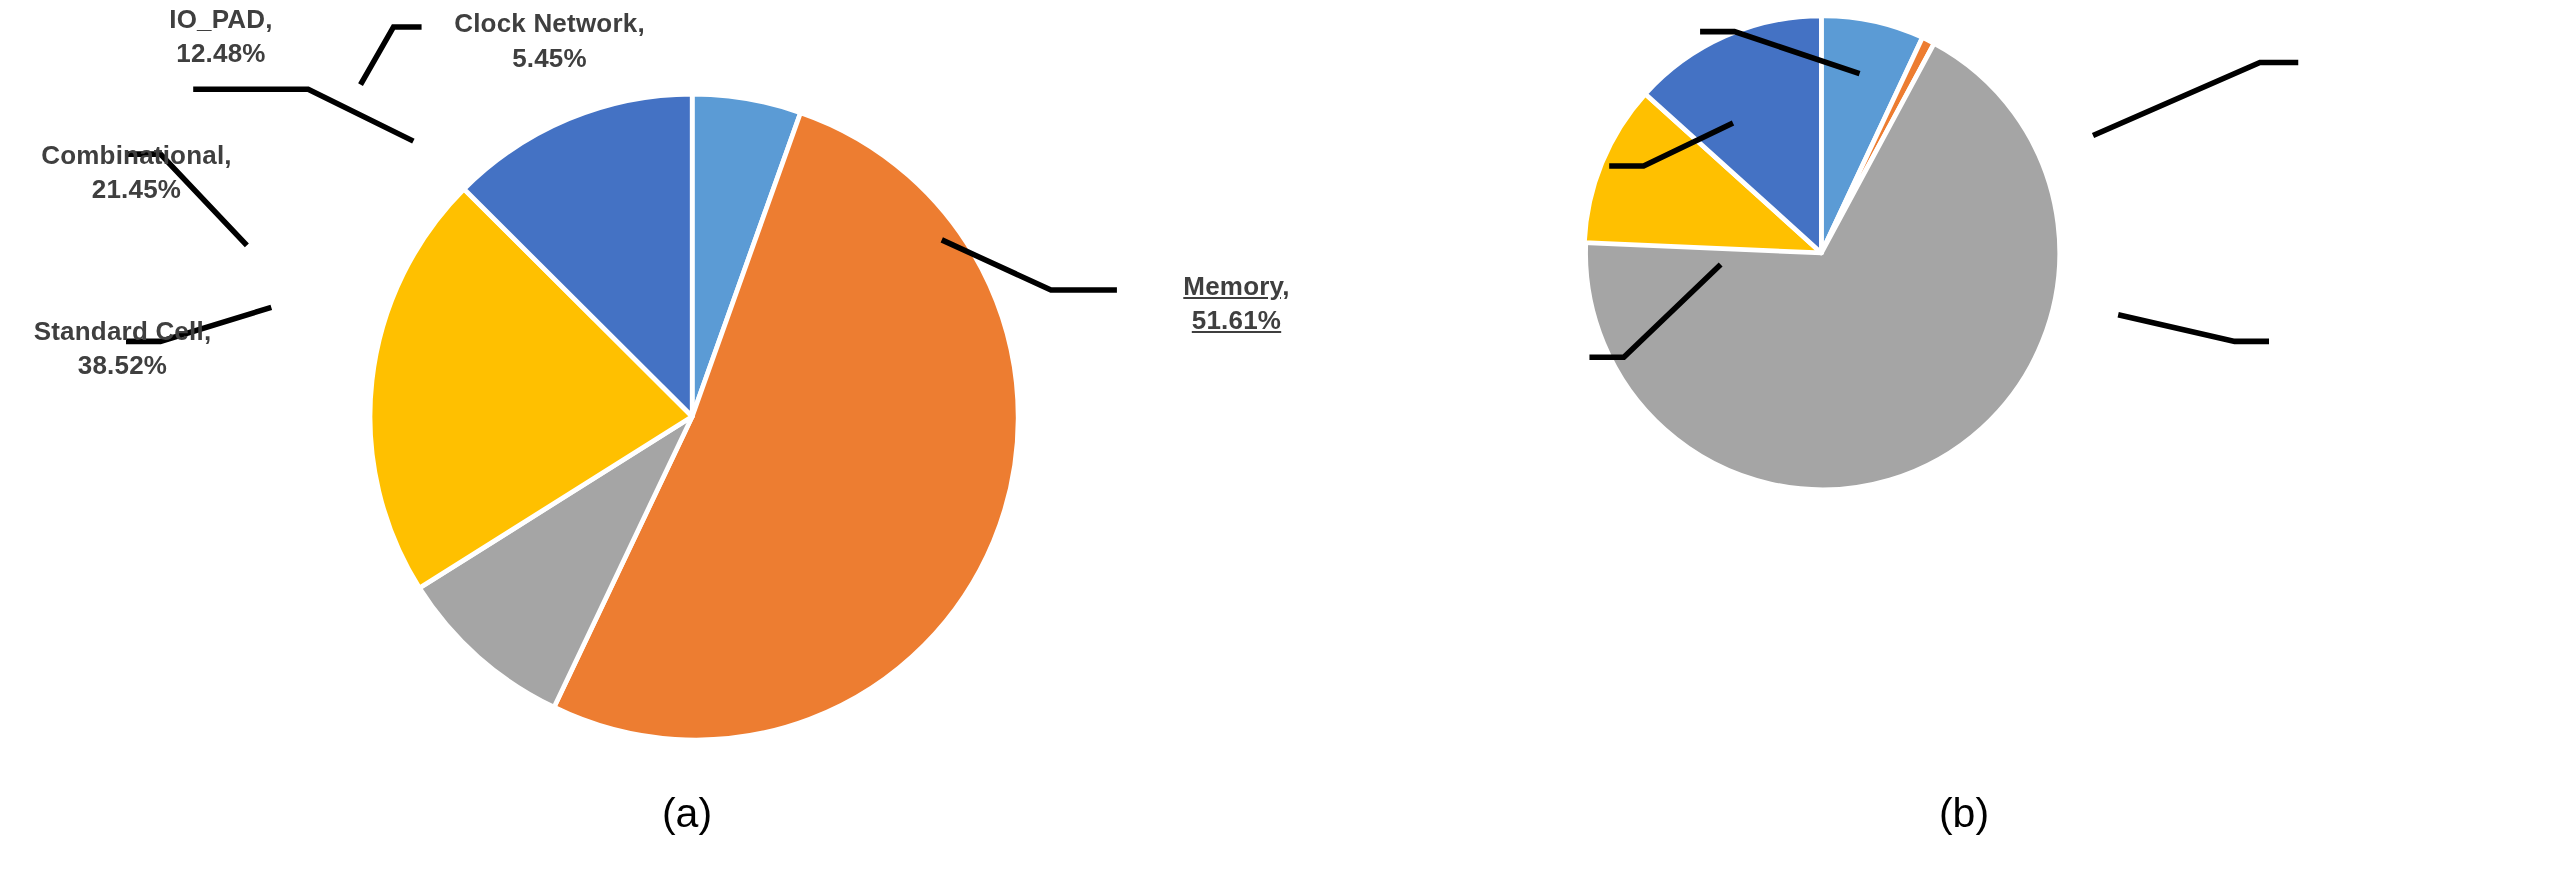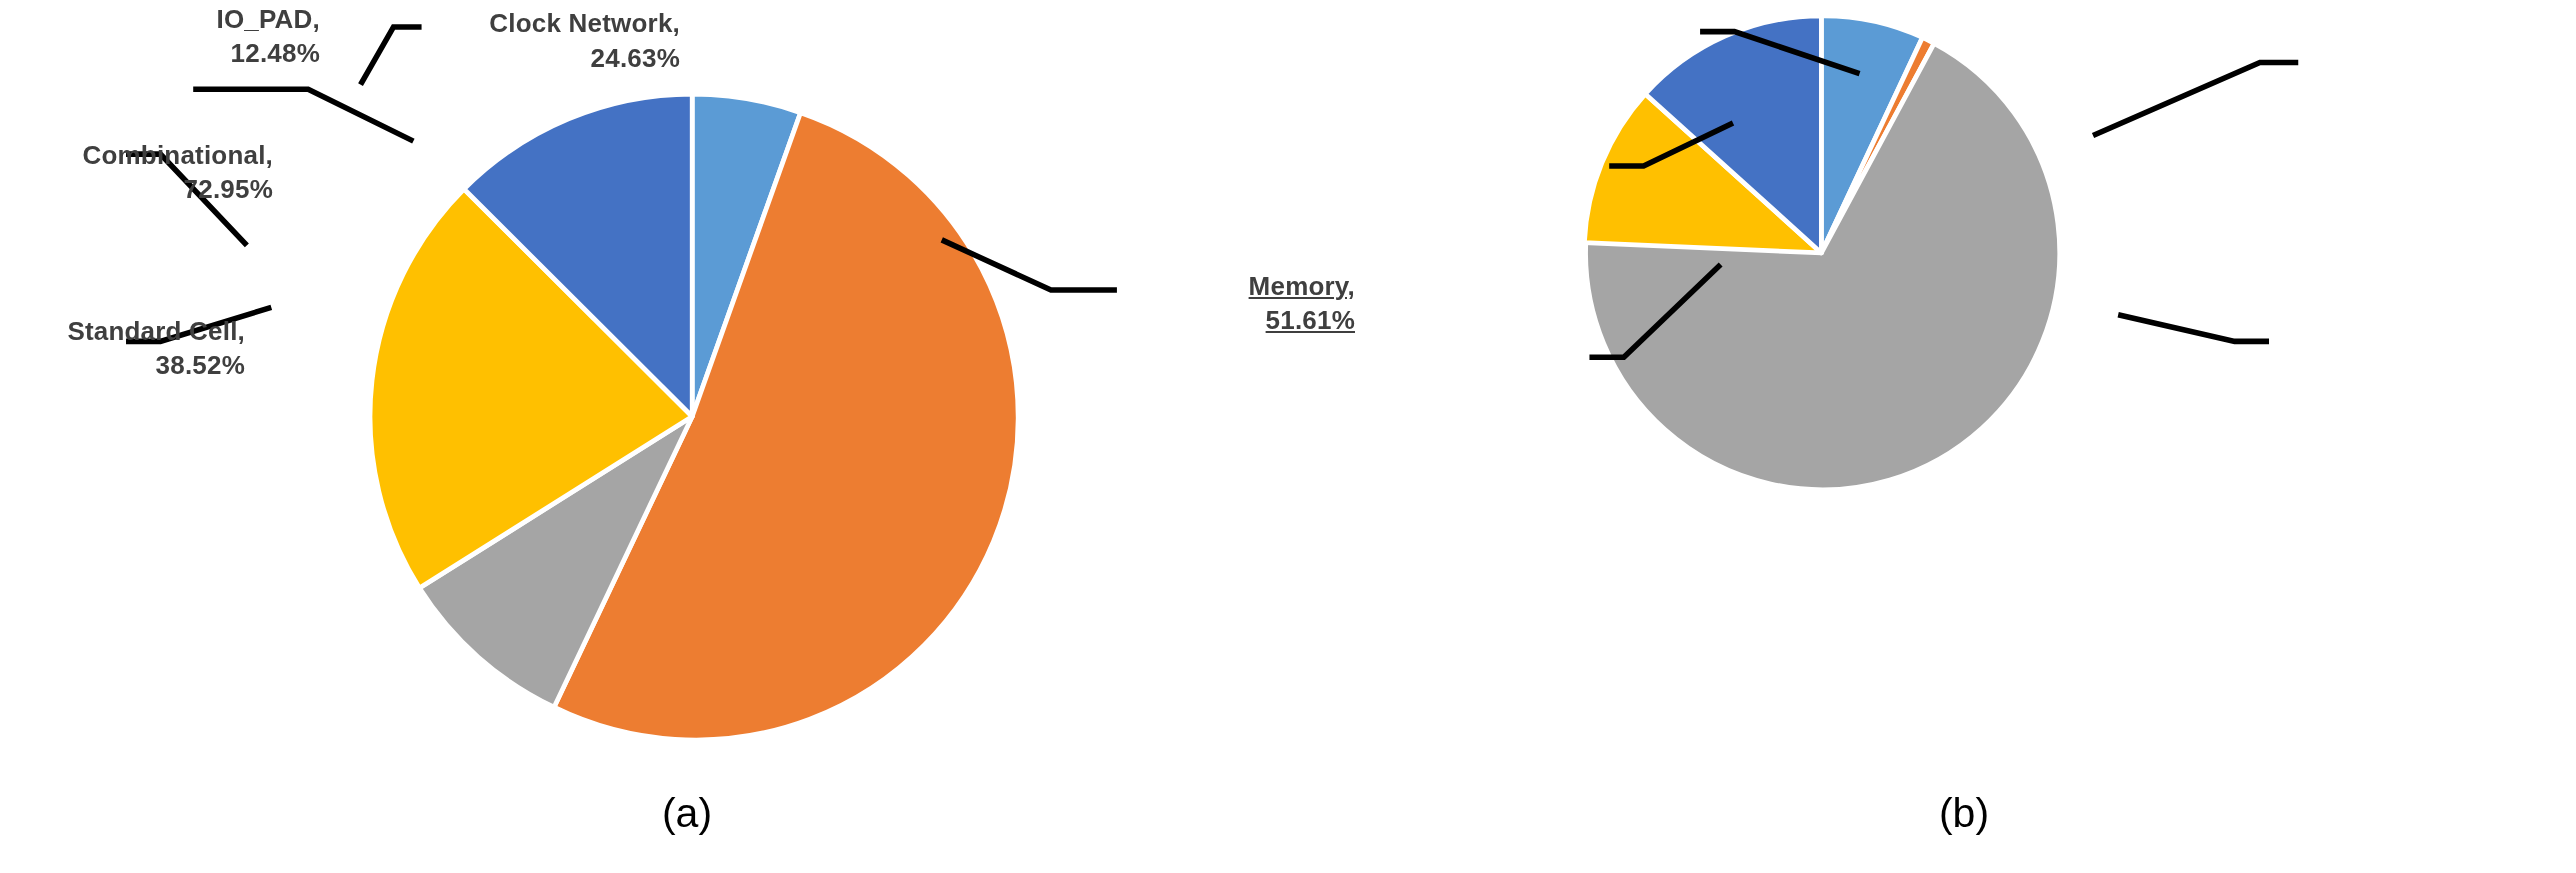--- a/index.html
+++ b/index.html
@@ -35,21 +35,21 @@
 
   .label {
     position: absolute;
     color: #3f3f3f;
     font-weight: bold;
     font-size: 26px;
     line-height: 1.32;
     letter-spacing: 0.2px;
     white-space: pre;
   }
-  .label.center { text-align: right; }
+  .label.center { text-align: center; }
 
   .caption {
     position: absolute;
     color: #000000;
     font-size: 41px;
     font-weight: normal;
     font-family: "Liberation Sans", sans-serif;
     text-align: center;
     white-space: pre;
   }
@@ -93,23 +93,23 @@
         <polyline class="leader" points="530,34 498,34 458,104"></polyline>
         <polyline class="leader" points="163,195 203,195 310,308"></polyline>
         <polyline class="leader" points="163,432 203,432 340,390"></polyline>
         <polyline class="leader" points="1410,367 1330,367 1195,305"></polyline>
       </g>
     </svg>
 
     <div class="label center" id="a-label-iopad">IO_PAD,
 12.48%</div>
     <div class="label center" id="a-label-clock">Clock Network,
-24.63%</div>
+5.45%</div>
     <div class="label center" id="a-label-combinational">Combinational,
-72.95%</div>
+21.45%</div>
     <div class="label center" id="a-label-stdcell">Standard Cell,
 38.52%</div>
     <div class="label center" id="a-label-memory">Memory,
 51.61%</div>
   </div>
 
   <div class="panel" id="panel-b">
 
     <svg class="pie-svg" viewBox="0 0 1630 1106">
       <g>

